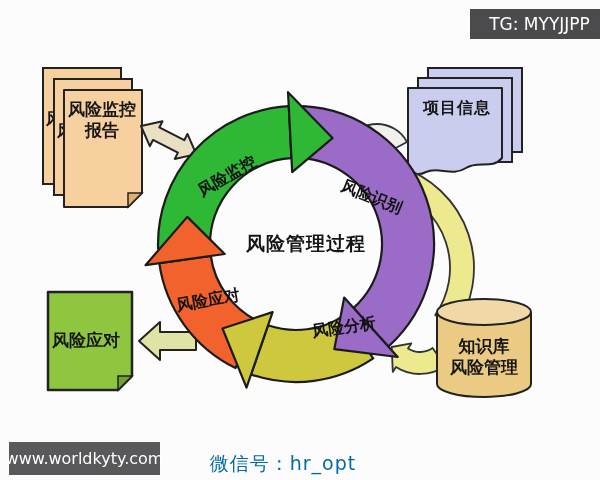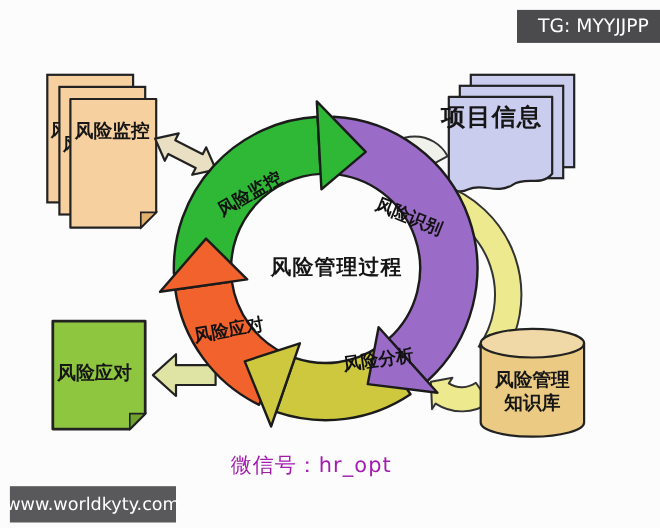--- a/index.html
+++ b/index.html
@@ -8,21 +8,21 @@
   svg{position:absolute;left:0;top:0;}
   .label{position:absolute;transform:translate(-50%,-50%);font-weight:bold;color:#161616;
          white-space:nowrap;text-align:center;line-height:1.22;}
   .seg-label{font-size:16px;color:#111;}
   #lbl-monitoring{left:227px;top:176px;transform:translate(-50%,-50%) rotate(-30deg);}
   #lbl-identification{left:372px;top:197px;transform:translate(-50%,-50%) rotate(22deg);}
   #lbl-analysis{left:344px;top:327px;transform:translate(-50%,-50%) rotate(-8deg);}
   #lbl-response{left:208px;top:300px;transform:translate(-50%,-50%) rotate(-10deg);}
   #lbl-center{left:306px;top:244px;font-size:19px;letter-spacing:1px;text-align:center;}
   #lbl-report{left:102px;top:120px;font-size:17px;}
-  #lbl-project{left:447px;top:108px;font-size:22px;letter-spacing:1px;}
+  #lbl-project{left:457px;top:108px;font-size:16px;letter-spacing:1px;}
   #lbl-plan{left:86px;top:340px;font-size:17px;}
   #lbl-kb{left:484px;top:357px;font-size:17px;}
   #watermark{left:283px;top:424px;font-size:19px;font-weight:normal;letter-spacing:1px;}
   #tg-badge{position:absolute;left:470px;top:9px;width:139px;height:30px;
             display:flex;align-items:center;justify-content:center;font-size:17px;}
   #site-bar{position:absolute;left:9px;top:442px;width:151px;height:33px;
             display:flex;align-items:center;justify-content:center;font-size:16px;}
   .frag{font:bold 16px "DejaVu Sans",sans-serif;fill:#161616;}
 </style>
 </head>
@@ -80,26 +80,27 @@
   </svg>
 
   <div class="label seg-label" id="lbl-monitoring">风险监控</div>
   <div class="label seg-label" id="lbl-identification">风险识别</div>
   <div class="label seg-label" id="lbl-analysis">风险分析</div>
   <div class="label seg-label" id="lbl-response">风险应对</div>
   <div class="label" id="lbl-center">风险管理过程</div>
 
   <div class="label" id="lbl-report">
     <div>风险监控</div>
+    <div>报告</div>
   </div>
   <div class="label" id="lbl-project">项目信息</div>
   <div class="label" id="lbl-plan">
     <div>风险应对</div>
   </div>
   <div class="label" id="lbl-kb">
+    <div>知识库</div>
     <div>风险管理</div>
-    <div>知识库</div>
   </div>
 
-  <div class="label" id="watermark" style="color: #a21caf;">微信号：hr_opt</div>
+  <div class="label" id="watermark" style="color: #0369a1; margin-top: 40px;">微信号：hr_opt</div>
   <div id="tg-badge" style="background: rgb(75, 75, 77); color: rgb(255, 255, 255);">TG: MYYJJPP</div>
   <div id="site-bar" style="background: rgb(89, 89, 91); color: rgb(255, 255, 255);">www.worldkyty.com</div>
 </div>
 
 </body></html>

